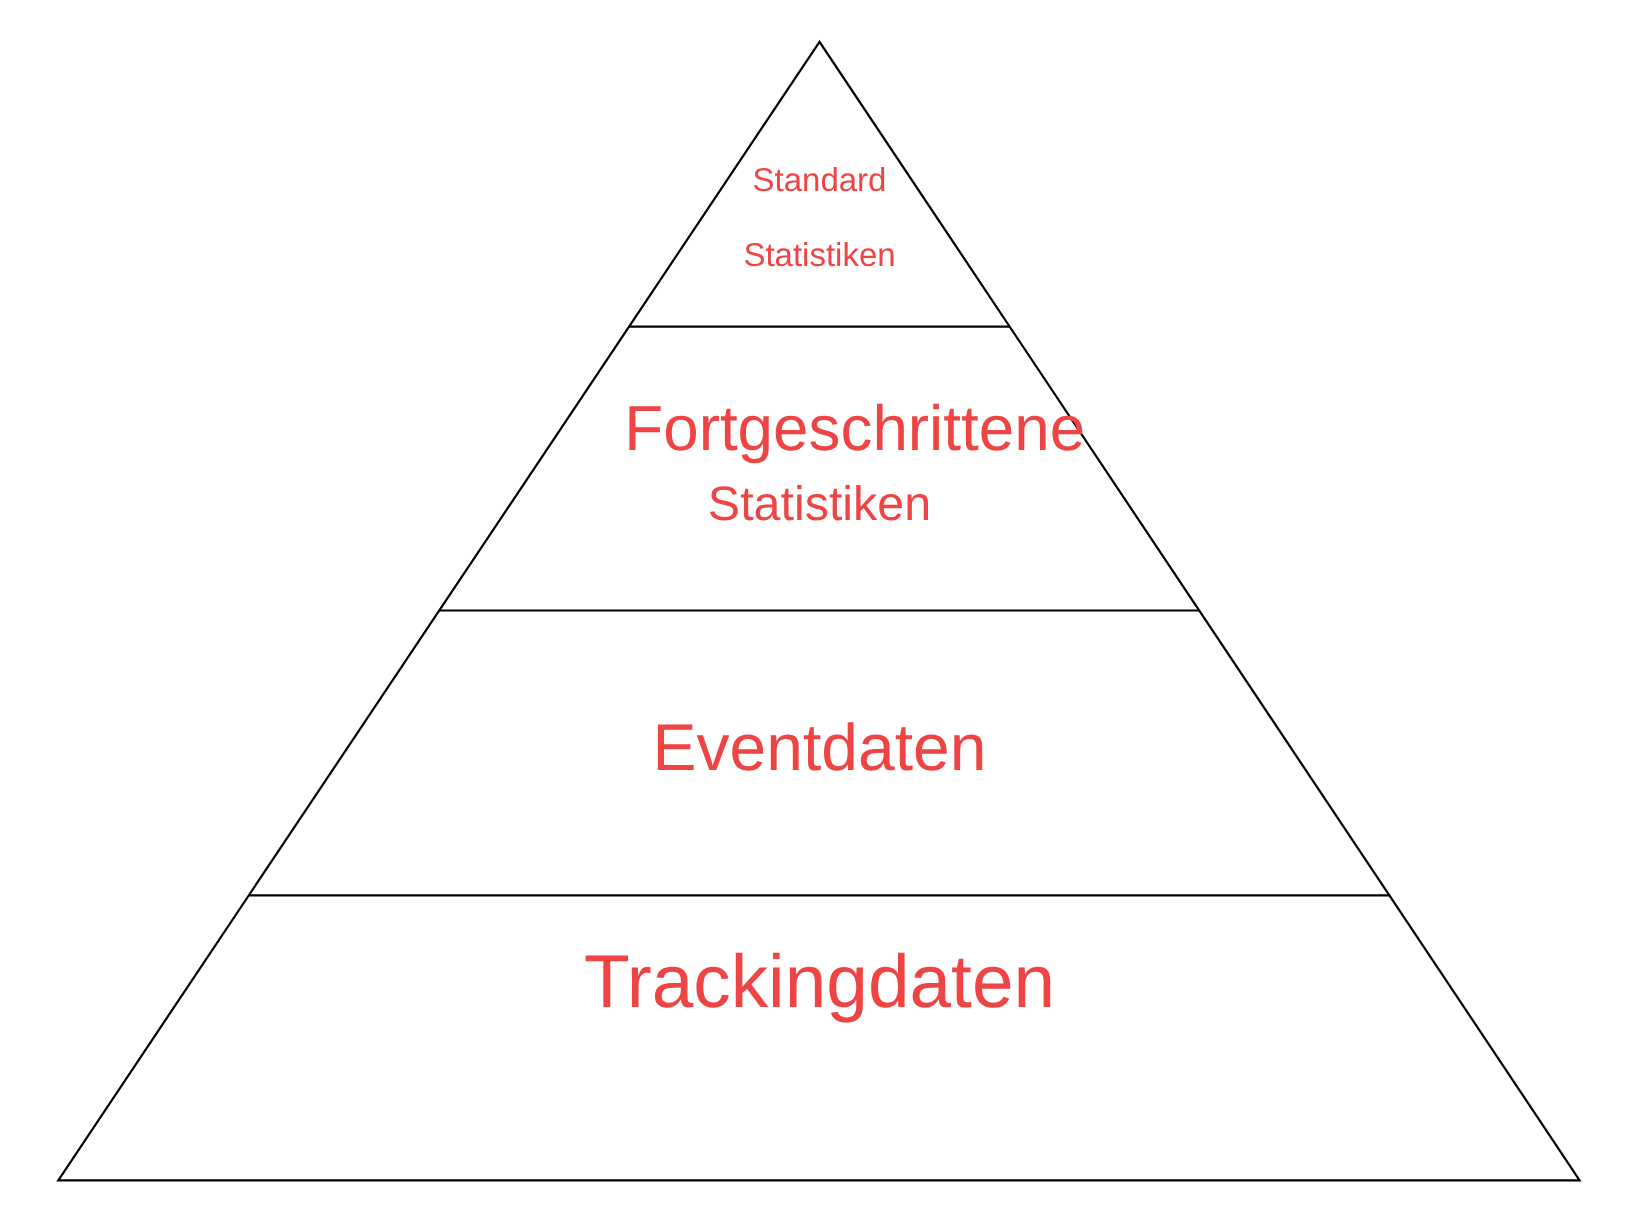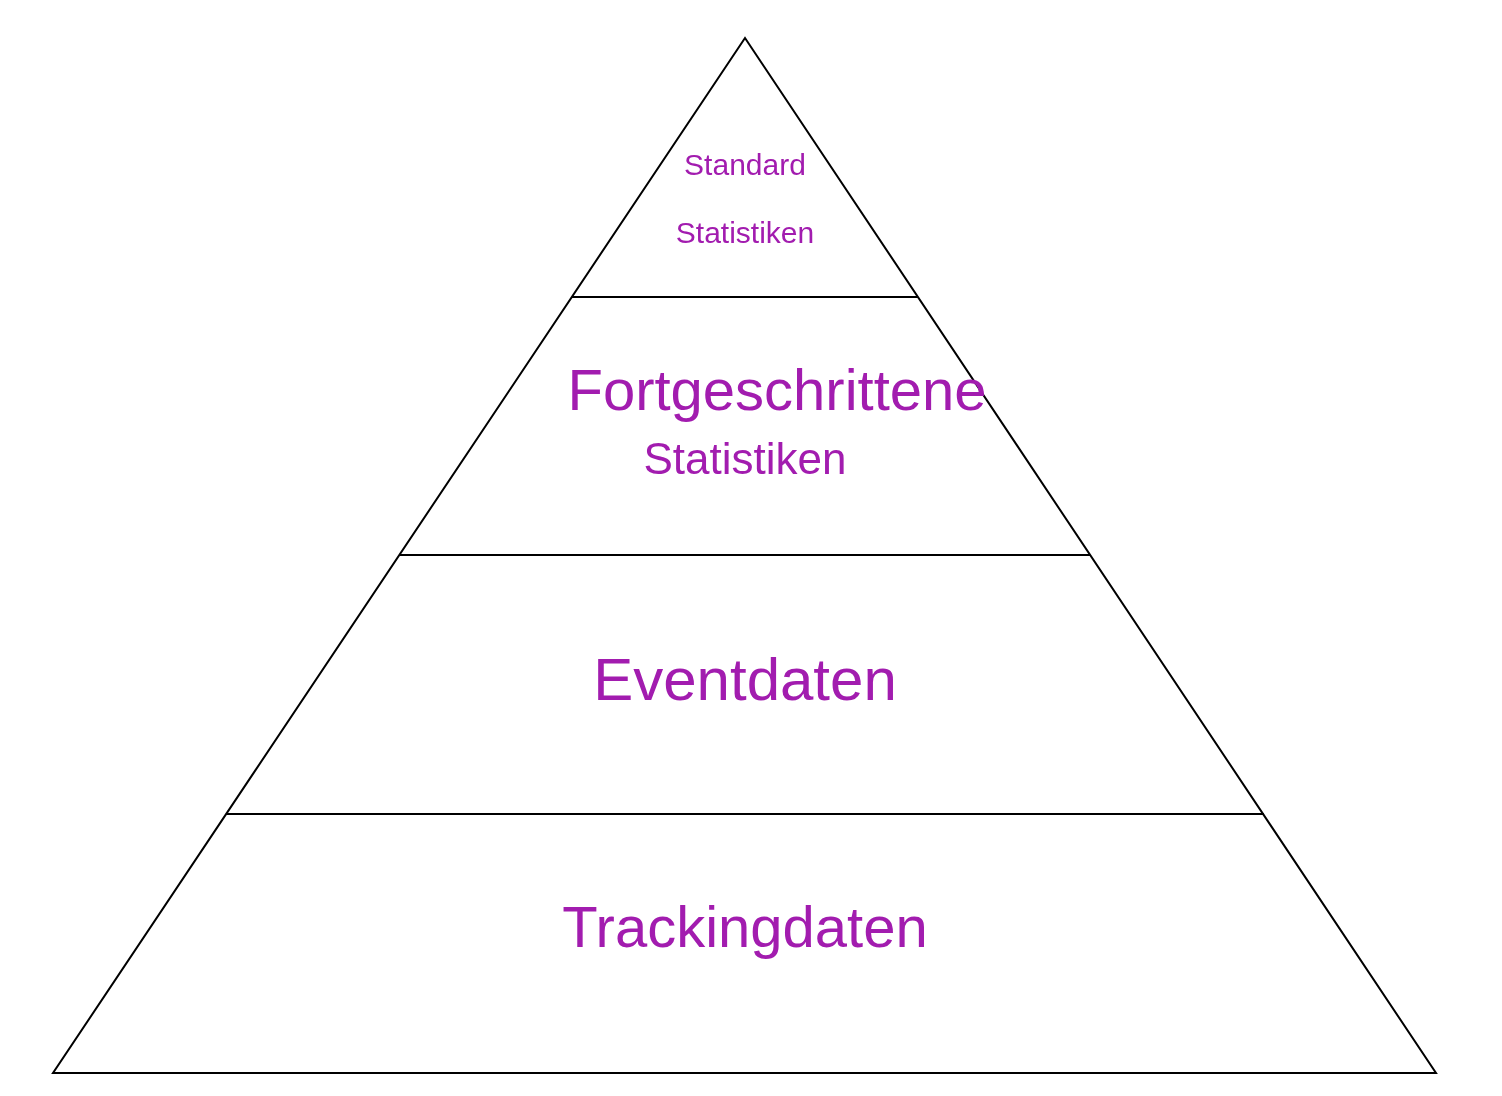--- a/index.html
+++ b/index.html
@@ -29,30 +29,30 @@
     }
     .divider {
       stroke: #000000;
       stroke-width: 2;
     }
     .lbl {
       position: absolute;
       left: 0;
       width: 1490px;
       text-align: center;
-      color: #a21caf;
+      color: #ef4444;
       font-family: "Liberation Sans", sans-serif;
       white-space: nowrap;
     }
     .l1a { top: 148px; font-size: 30px; }
     .l1b { top: 216px; font-size: 30px; }
     .l2a { top: 356px; font-size: 58px; padding-left: 32px; }
     .l2b { top: 434px; font-size: 44px; }
     .l3  { top: 645px; font-size: 60px; }
-    .l4  { top: 893px; font-size: 58px; text-align: center; }
+    .l4  { top: 853px; font-size: 68px; text-align: center; }
   </style>
 </head>
 <body>
 
 <svg id="pyramid-svg" viewBox="0 0 1502 1096" xmlns="http://www.w3.org/2000/svg">
   <polygon class="outline" points="745,38 53,1073 1436,1073"></polygon>
   <line class="divider" x1="572" y1="297" x2="918" y2="297"></line>
   <line class="divider" x1="400" y1="555" x2="1090" y2="555"></line>
   <line class="divider" x1="226" y1="814" x2="1264" y2="814"></line>
 </svg>

